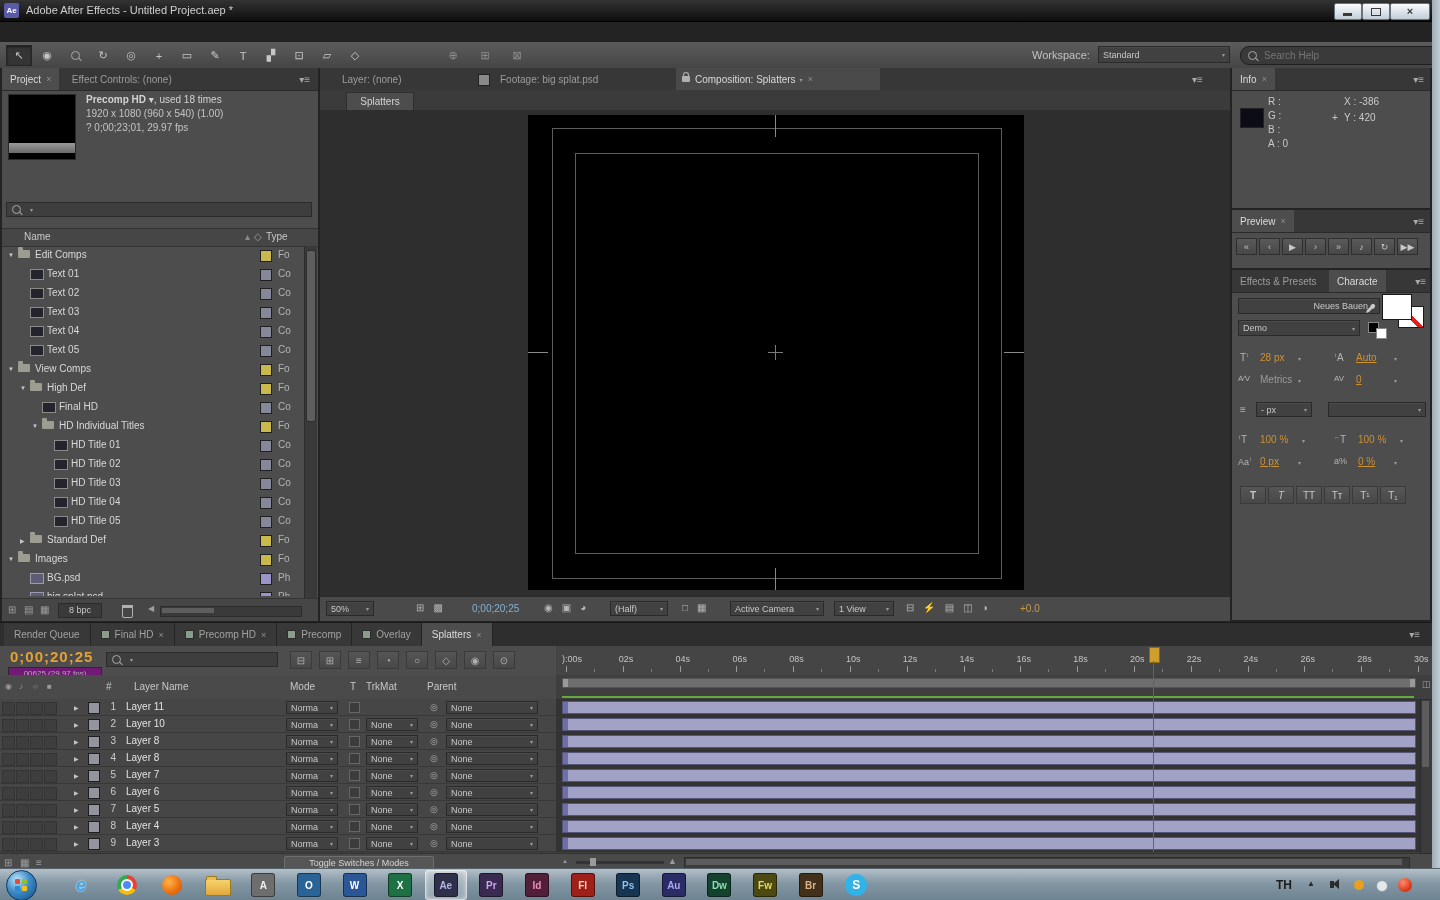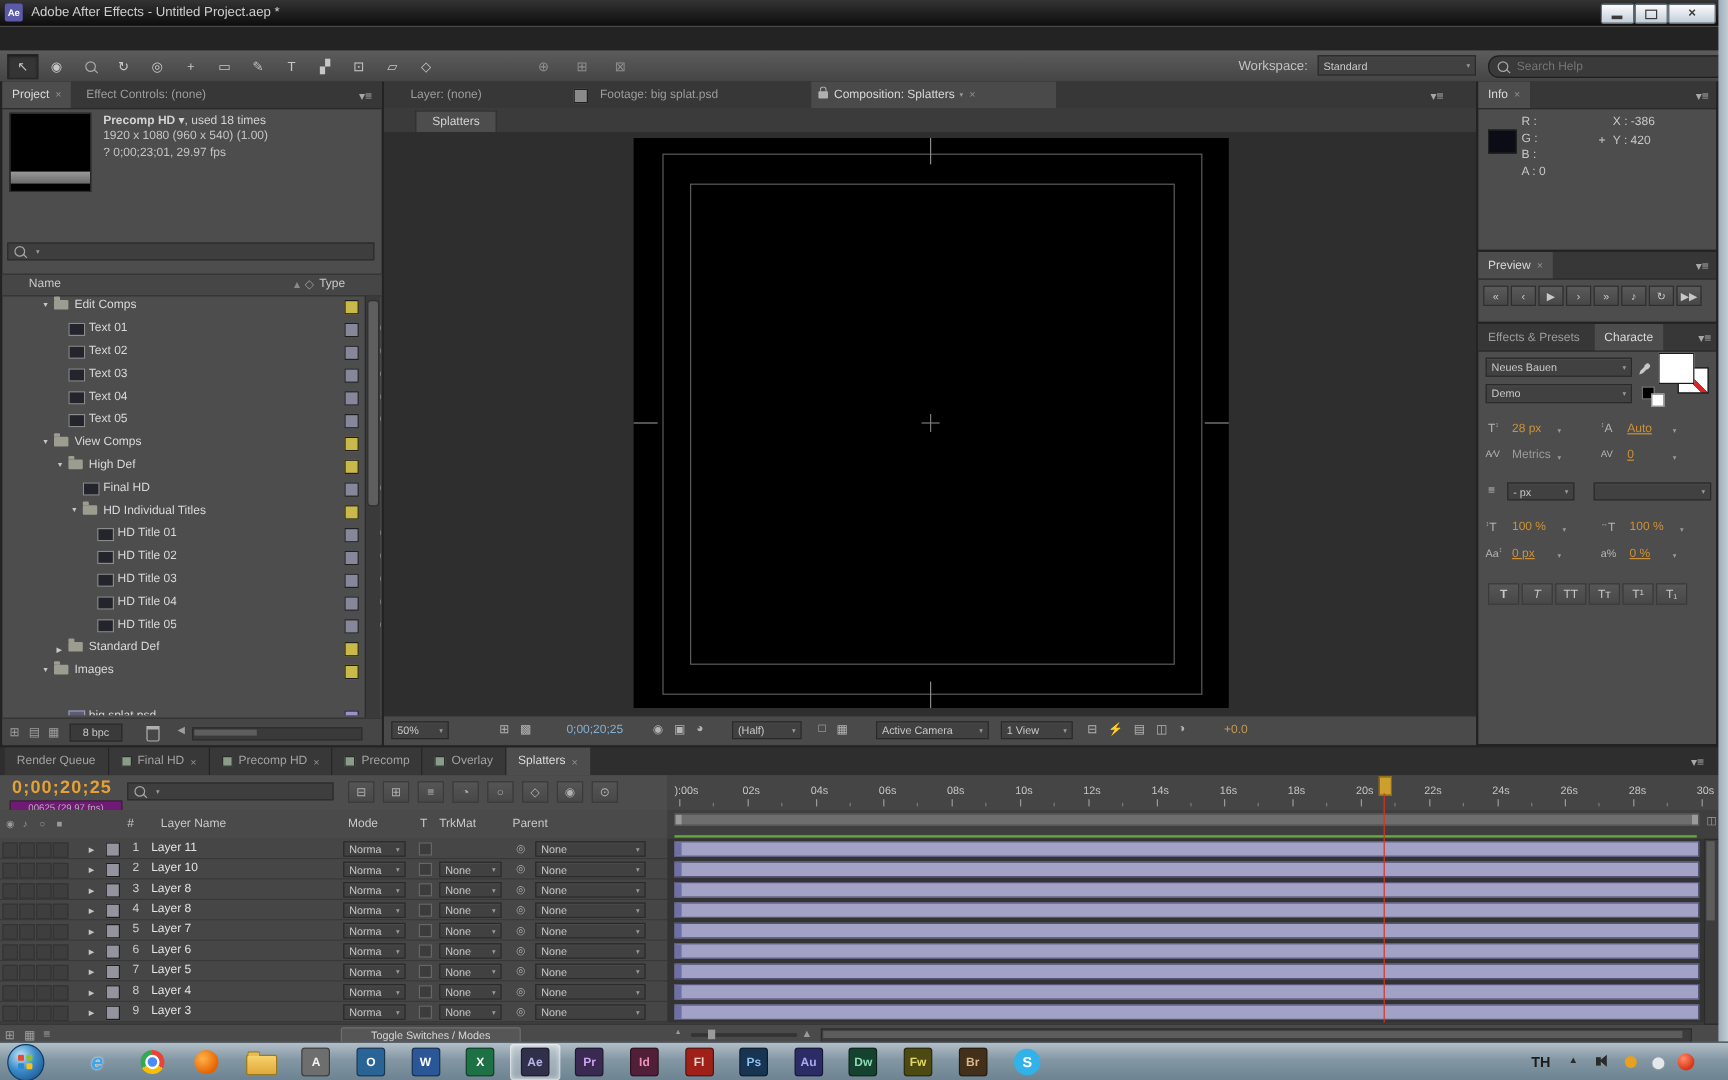--- a/index.html
+++ b/index.html
@@ -40,21 +40,21 @@
   .car2{position:absolute;font-size:6px;color:#9a9a9a;}
   .chipsq{width:10px;height:10px;border:1px solid #202020;display:inline-block;}
   
   #project{left:2px;top:68px;width:316px;height:552px;background:#4d4d4d;}
   #project .tabbar{position:absolute;left:0;top:0;width:100%;height:22px;}
   #proj-thumb{left:6px;top:26px;width:66px;height:64px;background:#000;border:1px solid #2a2a2a;}
   #proj-thumb .band{position:absolute;left:0;bottom:6px;width:100%;height:10px;background:linear-gradient(#9a9a9a,#6a6a6a);}
   .hdrline{position:absolute;left:84px;font-size:10px;color:#d2d2d2;white-space:nowrap;}
   #proj-search{left:4px;top:134px;width:306px;height:15px;background:#3e3e3e;border:1px solid #2b2b2b;display:flex;align-items:center;gap:5px;padding:0 5px;box-sizing:border-box;}
   #proj-colhdr{left:0;top:160px;width:316px;height:17px;background:#464646;border-top:1px solid #333;border-bottom:1px solid #333;font-size:10px;color:#c8c8c8;}
-  #tree{left:0;top:178px;width:316px;height:350px;overflow:hidden;margin-left:27px;}
+  #tree{left:0;top:178px;width:316px;height:350px;overflow:hidden;}
   .treerow{position:absolute;left:0;width:300px;height:19px;}
   .arr{position:absolute;top:6px;font-size:6px;color:#c8c8c8;}
   .lbl{position:absolute;top:3px;font-size:10px;color:#d8d8d8;white-space:nowrap;max-width:185px;overflow:hidden;}
   .typ{position:absolute;left:276px;top:3px;font-size:10px;color:#b4b4b4;width:20px;overflow:hidden;white-space:nowrap;}
   .folder{display:inline-block;width:12px;height:8px;background:#9c9c90;border-radius:1px;position:relative;}
   .folder::before{content:"";position:absolute;top:-3px;left:0;width:5px;height:3px;background:#9c9c90;border-radius:1px 1px 0 0;}
   .compicon{display:inline-block;width:12px;height:9px;background:#24242c;border:1px solid #8a8a8a;}
   .psdicon{display:inline-block;width:12px;height:9px;background:#5c5c74;border:1px solid #9a9ab0;}
   #proj-vscroll{left:302px;top:178px;width:12px;height:352px;background:#3a3a3a;border-left:1px solid #2c2c2c;}
   #proj-vthumb{left:304px;top:182px;width:8px;height:170px;background:#5e5e5e;border:1px solid #2e2e2e;border-radius:3px;}
@@ -358,20 +358,26 @@
           <span class="chipsq" style="position:absolute;left:258px;top:4px;background:#c9b84a;"></span>
           <span class="typ">Fo</span>
         </div>
         <div class="treerow" style="top:304px">
           <span class="arr" style="left:6px">▼</span>
           <span class="folder" style="position:absolute;left:16px;top:4px;"></span>
           <span class="lbl" style="left:33px">Images</span>
           <span class="chipsq" style="position:absolute;left:258px;top:4px;background:#c9b84a;"></span>
           <span class="typ">Fo</span>
         </div>
+        <div class="treerow" style="top:323px">
+          <span class="psdicon" style="position:absolute;left:28px;top:4px;"></span>
+          <span class="lbl" style="left:45px">BG.psd</span>
+          <span class="chipsq" style="position:absolute;left:258px;top:4px;background:#9a94c8;"></span>
+          <span class="typ">Ph</span>
+        </div>
         <div class="treerow" style="top:342px">
           <span class="psdicon" style="position:absolute;left:28px;top:4px;"></span>
           <span class="lbl" style="left:45px">big splat.psd</span>
           <span class="chipsq" style="position:absolute;left:258px;top:4px;background:#9a94c8;"></span>
           <span class="typ">Ph</span>
         </div>
       </div>
     <div id="proj-vscroll" class="abs"></div>
     <div id="proj-vthumb" class="abs"></div>
     <div id="proj-footer" class="abs">
@@ -497,21 +503,21 @@
 
     <div class="rpanel" style="top:202px;height:350px;">
       <div class="tabbar">
         <span class="tab">Effects &amp; Presets</span>
         <span class="tab active">Characte</span>
         <span class="pm" style="right:4px;top:6px;">▾≡</span>
       </div>
     </div>
 
     <div id="char-content" class="abs">
-      <div class="dd" style="position:absolute;left:6px;top:6px;width:122px;height:16px;">
+      <div class="dd" style="position:absolute;left:6px;top:6px;width:142px;height:16px;justify-content:flex-end;">
           <span>Neues Bauen</span>
           <span class="car">▾</span>
         </div>
       <span class="abs" style="left:133px;top:8px;"><svg width="11" height="11" viewBox="0 0 11 11">
             <path d="M1 10 L2 7 L6 3 L8 5 L4 9 Z M6.5 1.5 a1.6 1.6 0 0 1 3 3 l-1.5 1.5 -3 -3 z" fill="#c8c8c8"></path>
           </svg></span>
       <div class="abs" style="left:166px;top:14px;width:24px;height:20px;background:linear-gradient(45deg,#fff 42%,#d22 42%,#d22 56%,#fff 56%);border:1px solid #1a1a1a;"></div>
       <div class="abs" style="left:150px;top:2px;width:28px;height:24px;background:#fff;border:1px solid #1a1a1a;"></div>
       <div class="dd" style="position:absolute;left:6px;top:28px;width:122px;height:16px;">
           <span>Demo</span>

